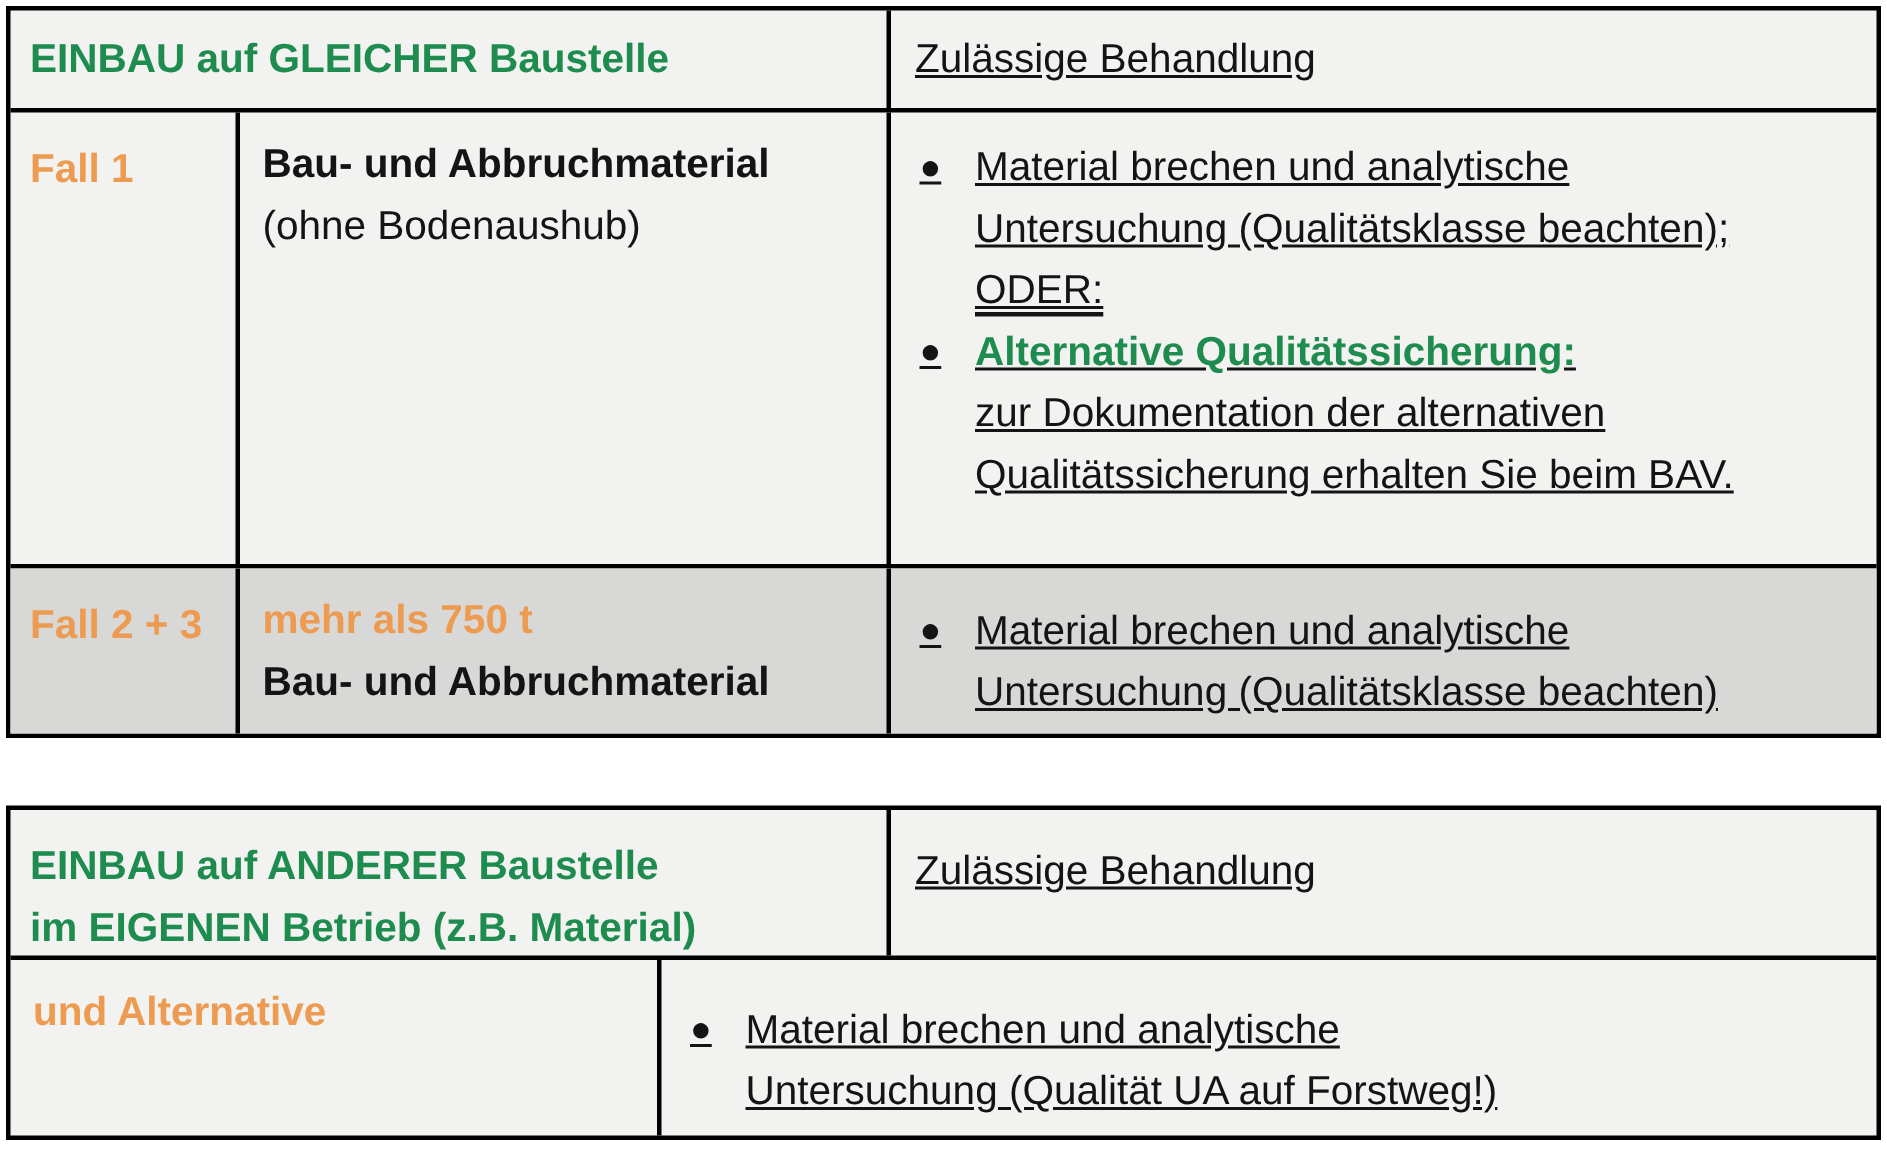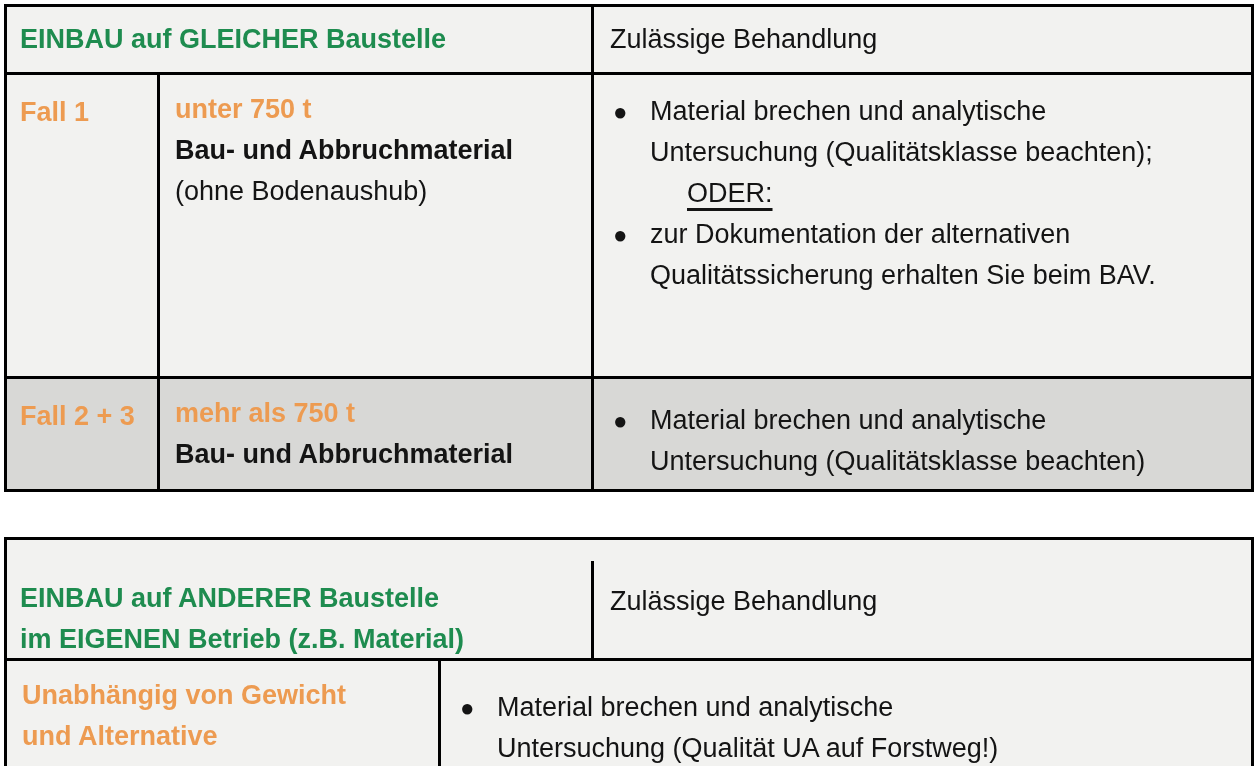--- a/index.html
+++ b/index.html
@@ -35,45 +35,45 @@
 
   .cell { overflow: hidden; }
   .v-divide { border-right: 3px solid var(--border); }
 
   
   .t1-header { height: 68px; }
   .t1-row1   { height: 304px; }
   .t1-row2   { height: 110px; background: var(--bg-shade); }
 
   
-  .t2-header { height: 100px; margin-top: 21px; }
+  .t2-header { height: 100px; }
   .t2-row1   { height: 117px; }
 
   .col-case   { width: 153px; }
   .col-desc   { width: 434px; }
-  .col-treat  { flex: 1; }
+  .col-treat  { flex: 1; text-decoration: underline; }
   .col-merged { width: 587px; }
 
   .header-cell-center { display: flex; align-items: center; padding-left: 13px; }
   .header-cell-top    { padding: 17px 8px 0 13px; }
   .treat-header-center{ display: flex; align-items: center; padding-left: 16px; }
   .treat-header-top   { padding: 20px 8px 0 16px; }
 
   .case-cell  { padding: 17px 6px 0 13px; }
   .desc-cell  { padding: 14px 8px 0 15px; }
   .treat-cell-1 { padding: 16px 6px 0 16px; }
   .treat-cell-2 { padding: 21px 6px 0 16px; }
   .treat-cell-3 { padding: 26px 6px 0 16px; }
 
   .ln { line-height: 41px; white-space: nowrap; }
 
   .green-bold  { color: var(--green);  font-weight: bold; }
   .orange-bold { color: var(--orange); font-weight: bold; }
   .black-bold  { font-weight: bold; }
-  .underlined  { text-decoration: underline; text-decoration-thickness: 3px; text-underline-offset: 6px; margin-left: 37px; }
+  .underlined  { text-decoration: underline; text-decoration-thickness: 3px; text-underline-offset: 6px; }
 
   .bullets { margin: 0; padding: 0; list-style: none; }
   .bullet-item { display: flex; }
   .bullet-glyph { flex: 0 0 40px; width: 40px; line-height: 41px; padding-left: 3px; font-size: 24px; }
   .bullet-text { flex: 1; }
 </style>
 </head>
 <body>
 
 <div class="page">
@@ -87,37 +87,37 @@
       <div class="cell col-treat treat-header-center">
         <span class="ln">Zulässige Behandlung</span>
       </div>
     </div>
 
     <div class="row row-divide t1-row1">
       <div class="cell col-case v-divide case-cell">
         <div class="orange-bold ln">Fall 1</div>
       </div>
       <div class="cell col-desc v-divide desc-cell">
-        <div class="orange-bold ln">unter 750 t</div>
         <div class="black-bold ln">Bau- und Abbruchmaterial</div>
         <div class="ln">(ohne Bodenaushub)</div>
       </div>
       <div class="cell col-treat treat-cell-1">
         <ul class="bullets">
           <li class="bullet-item">
             <span class="bullet-glyph">●</span>
             <div class="bullet-text">
               <div class="ln">Material brechen und analytische</div>
               <div class="ln">Untersuchung (Qualitätsklasse beachten);</div>
               <div class="ln"><span class="underlined">ODER:</span></div>
             </div>
           </li>
           <li class="bullet-item">
             <span class="bullet-glyph">●</span>
             <div class="bullet-text">
+              <div class="green-bold ln">Alternative Qualitätssicherung:</div>
               <div class="ln">zur Dokumentation der alternativen</div>
               <div class="ln">Qualitätssicherung erhalten Sie beim BAV.</div>
             </div>
           </li>
         </ul>
       </div>
     </div>
 
     <div class="row t1-row2">
       <div class="cell col-case v-divide case-cell">
@@ -149,21 +149,20 @@
         <div class="green-bold ln">EINBAU auf ANDERER Baustelle</div>
         <div class="green-bold ln">im EIGENEN Betrieb (z.B. Material)</div>
       </div>
       <div class="cell col-treat treat-header-top">
         <span class="ln">Zulässige Behandlung</span>
       </div>
     </div>
 
     <div class="row t2-row1">
       <div class="cell col-desc v-divide desc-cell">
-        <div class="orange-bold ln">Unabhängig von Gewicht</div>
         <div class="orange-bold ln">und Alternative</div>
       </div>
       <div class="cell col-treat treat-cell-3">
         <ul class="bullets">
           <li class="bullet-item">
             <span class="bullet-glyph">●</span>
             <div class="bullet-text">
               <div class="ln">Material brechen und analytische</div>
               <div class="ln">Untersuchung (Qualität UA auf Forstweg!)</div>
             </div>

